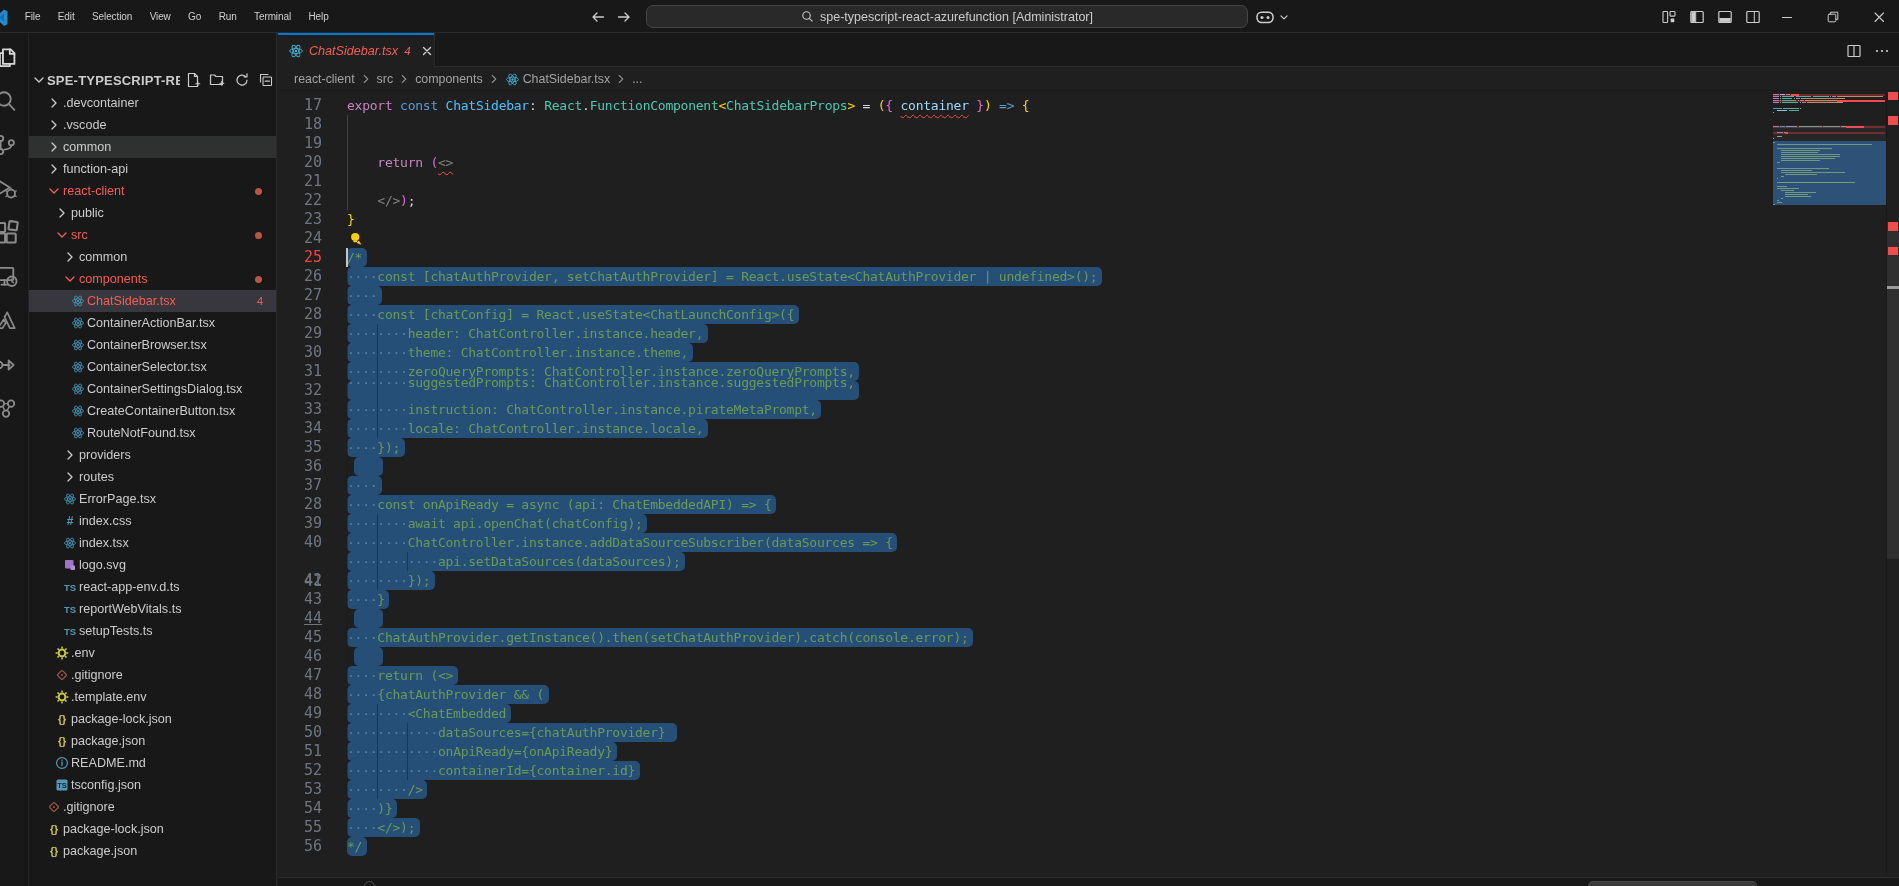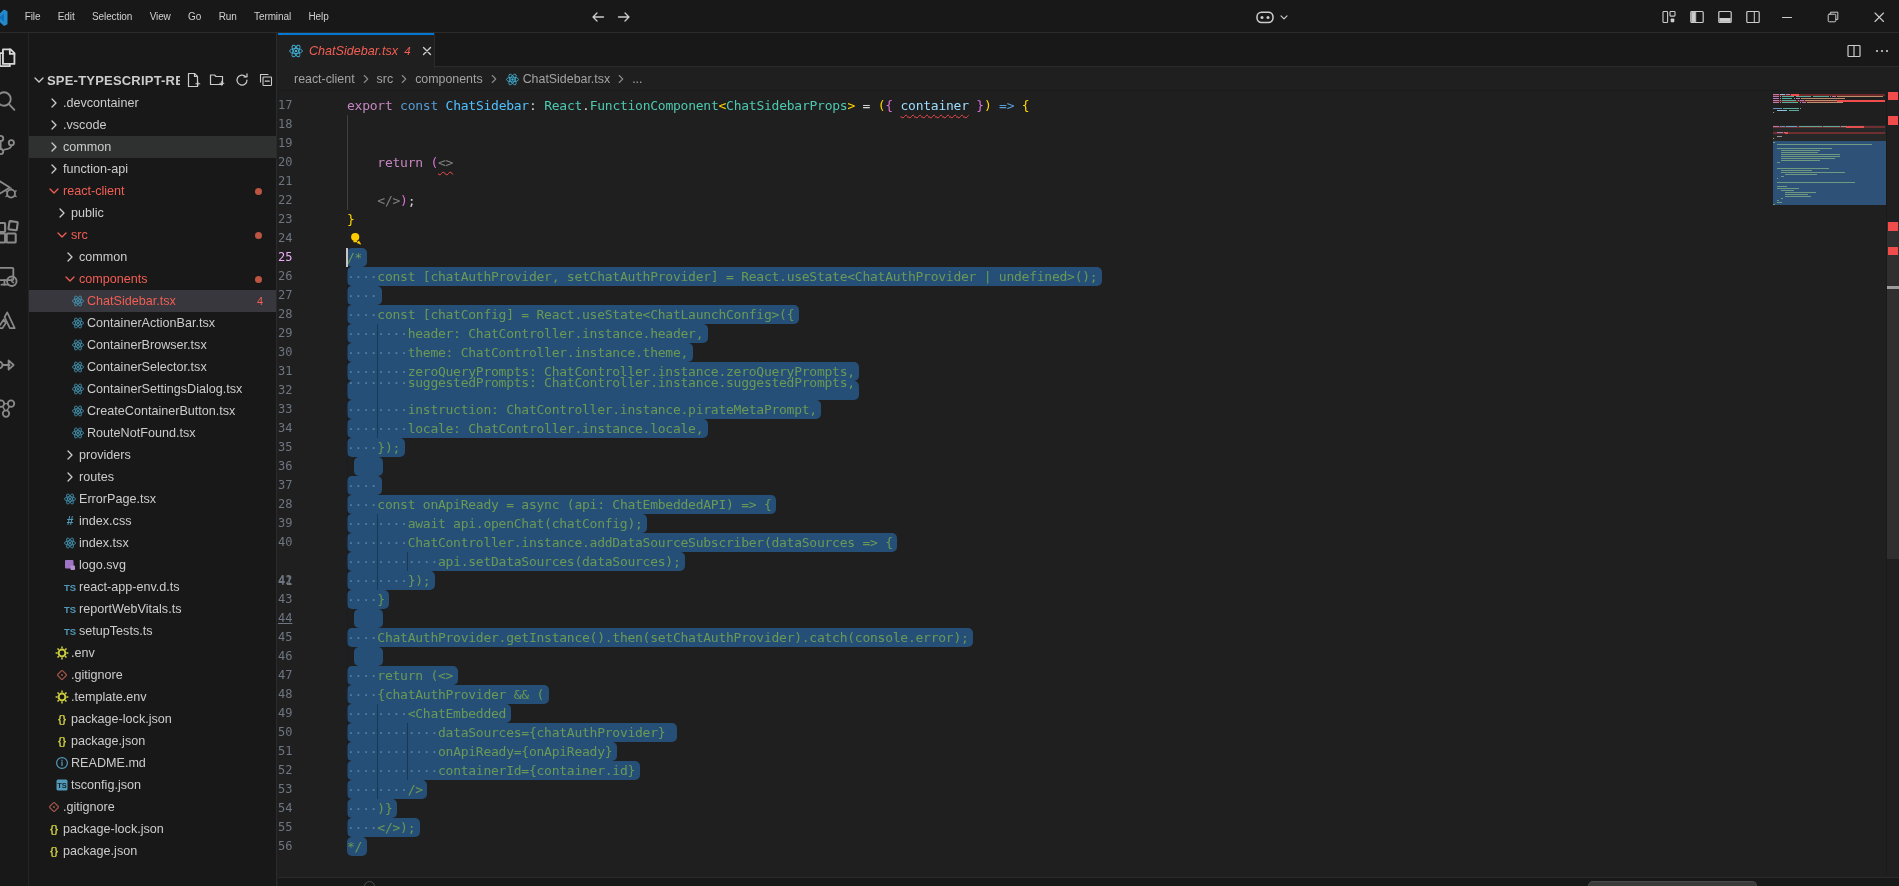--- a/index.html
+++ b/index.html
@@ -69,22 +69,22 @@
   #tab-close { width:16px; height:16px; margin-left:8px; color:#d0d0d0; }
   #tab-actions { position:absolute; right:9px; top:10px; display:flex; gap:12px; color:#cccccc; }
   #tab-actions .ico { width:16px; height:16px; }
   #breadcrumbs { position:absolute; left:16px; top:34px; height:24px; display:flex; align-items:center; font-size:12.4px; color:#a3a3a3; }
   #breadcrumbs .bc-sep { width:14px; height:14px; margin:0 4px; color:#8a8a8a; }
   #breadcrumbs .bc-ico { width:15px; height:15px; margin-right:3px; }
 
   
   #editor { position:absolute; left:0; top:58px; width:100%; height:785px; overflow:hidden; }
   #gutter { position:absolute; left:0; top:0; width:68px; height:100%; }
-  .lnum { position:absolute; width:44px; font-family:"DejaVu Sans Mono", monospace; font-size:12px; color:#6e7681; line-height:19px; }
-  .lnum.cur { color:#f0abfc; }
+  .lnum { position:absolute; width:44px; text-align:right; font-family:"DejaVu Sans Mono", monospace; font-size:15px; color:#6e7681; line-height:19px; }
+  .lnum.cur { color:#ef4444; }
   .codeline { position:absolute; left:69px; height:19px; white-space:pre; font-family:"DejaVu Sans Mono", monospace; font-size:13px; letter-spacing:-0.247px; line-height:19px; }
   .selrect { position:absolute; background:#264f78; border-radius:5px; height:19px; }
   .guide { position:absolute; width:1px; height:19px; background:#404040; }
   .guide.insel { background:rgba(8,28,48,0.45); }
   .tok-k { color:#c586c0; } .tok-b { color:#569cd6; } .tok-cn { color:#4fc1ff; }
   .tok-t { color:#4ec9b0; } .tok-p { color:#d4d4d4; } .tok-g { color:#ffd700; }
   .tok-o { color:#da70d6; } .tok-v { color:#9cdcfe; } .tok-j { color:#808080; }
   .tok-c { color:#6a9955; } .tok-ws { color:rgba(170,200,226,0.40); }
   .sq { text-decoration:underline; text-decoration-style:wavy; text-decoration-color:#f14c4c; text-decoration-thickness:1px; text-underline-offset:3.5px; }
   #cursor { position:absolute; width:2px; height:19px; background:#c6c6c6; }
@@ -133,20 +133,29 @@
         <div class="menu-item">Help</div>
       </div>
     <div id="nav-arrows">
         <span class="nav-arrow"><span><svg width="16" height="16" viewBox="0 0 16 16" fill="none" stroke="currentColor" stroke-width="1.2" stroke-linecap="round" stroke-linejoin="round">
               <path d="M13.5 8h-10M7 4l-4 4 4 4" stroke-width="1.3"></path>
             </svg></span></span>
         <span class="nav-arrow"><span><svg width="16" height="16" viewBox="0 0 16 16" fill="none" stroke="currentColor" stroke-width="1.2" stroke-linecap="round" stroke-linejoin="round">
               <path d="M2.5 8h10M9 4l4 4-4 4" stroke-width="1.3"></path>
             </svg></span></span>
       </div>
+    <div id="command-center">
+      <span class="search-ico">
+          <svg width="13" height="13" viewBox="0 0 16 16" fill="none" stroke="currentColor" stroke-width="1.2" stroke-linecap="round" stroke-linejoin="round">
+            <circle cx="6.8" cy="6.8" r="4.6" stroke-width="1.4"></circle>
+            <path d="M10.2 10.2l3.6 3.6" stroke-width="1.4"></path>
+          </svg>
+        </span>
+      <span>spe-typescript-react-azurefunction [Administrator]</span>
+    </div>
     <div id="copilot-btn">
         <span>
           <svg width="20" height="20" viewBox="0 0 16 16" fill="none" stroke="currentColor" stroke-width="1.2" stroke-linecap="round" stroke-linejoin="round">
             <rect x="1.6" y="4.2" width="12.8" height="8.2" rx="3.6" stroke-width="1.2"></rect>
             <circle cx="5.6" cy="8.3" r="1.2" fill="currentColor" stroke="none"></circle>
             <circle cx="10.4" cy="8.3" r="1.2" fill="currentColor" stroke="none"></circle>
           </svg>
         </span>
         <span>
           <svg width="12" height="12" viewBox="0 0 16 16" fill="none" stroke="currentColor" stroke-width="1.2" stroke-linecap="round" stroke-linejoin="round">

